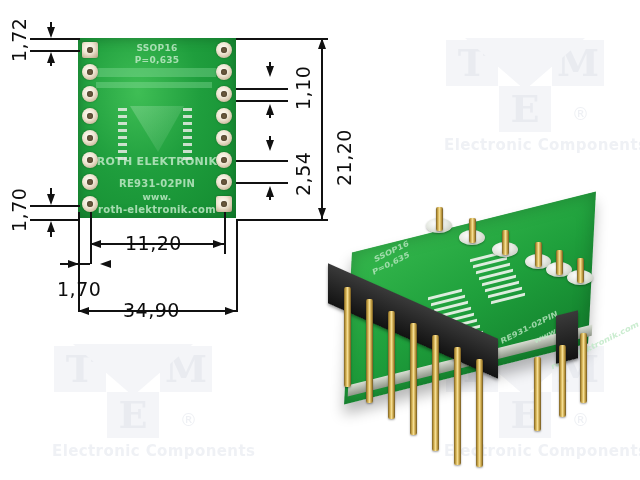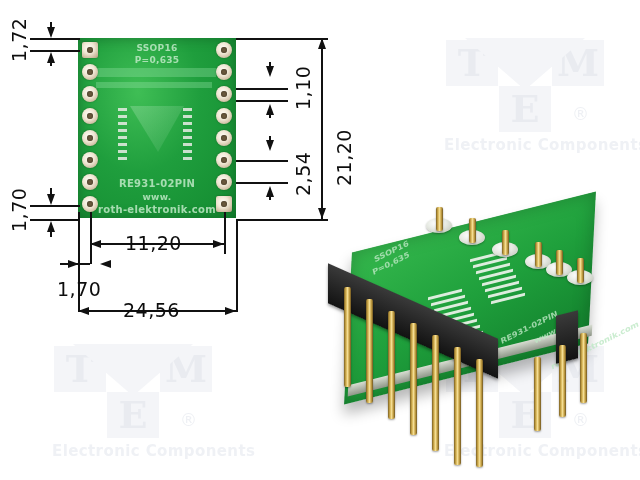--- a/index.html
+++ b/index.html
@@ -113,20 +113,21 @@
   <div class="wm-tag" style="left:12px;top:106px;">Electronic Components</div>
 </div>
 
 <div id="pcb">
 
   <div class="trace" style="left:14px;top:30px;width:124px;height:9px;"></div>
   <div class="trace" style="left:18px;top:44px;width:116px;height:6px;"></div>
 
   <div class="silk" style="top:5px;">SSOP16</div>
   <div class="silk" style="top:17px;">P=0,635</div>
+  <div class="silk" style="top:117px;font-size:11px;">ROTH ELEKTRONIK</div>
   <div class="silk" style="top:140px;font-size:10px;">RE931-02PIN</div>
   <div class="silk" style="top:154px;">www.</div>
   <div class="silk" style="top:166px;font-size:10px;">roth-elektronik.com</div>
 
   <div class="rlogo"></div>
 
   <div class="ssop" style="left:40px;top:70px;"></div>
   <div class="ssop" style="left:40px;top:77px;"></div>
   <div class="ssop" style="left:40px;top:84px;"></div>
   <div class="ssop" style="left:40px;top:91px;"></div>
@@ -243,21 +244,21 @@
 <div class="ln vl" style="left:78px;top:212px;height:100px;"></div>
 <div class="ln hl" style="left:60px;top:263px;width:30px;"></div>
 <div class="arw arw-r" style="left:68px;top:260px;"></div>
 <div class="arw arw-l" style="left:100px;top:260px;"></div>
 <div class="dim" style="left:57px;top:278px;">1,70</div>
 
 <div class="ln vl" style="left:236px;top:219px;height:93px;"></div>
 <div class="ln hl" style="left:78px;top:310px;width:158px;"></div>
 <div class="arw arw-l" style="left:78px;top:307px;"></div>
 <div class="arw arw-r" style="left:225px;top:307px;"></div>
-<div class="dim" style="left:123px;top:299px;">24,56</div>
+<div class="dim" style="left:123px;top:299px;">34,90</div>
 
 <div id="photo">
 
   <div class="board"></div>
   <div class="edge"></div>
 
   <div class="bsilk" style="left:56px;top:42px;">SSOP16</div>
   <div class="bsilk" style="left:54px;top:54px;">P=0,635</div>
   <div class="bsilk" style="left:182px;top:118px;">RE931-02PIN</div>
   <div class="bsilk" style="left:216px;top:126px;">www.</div>

